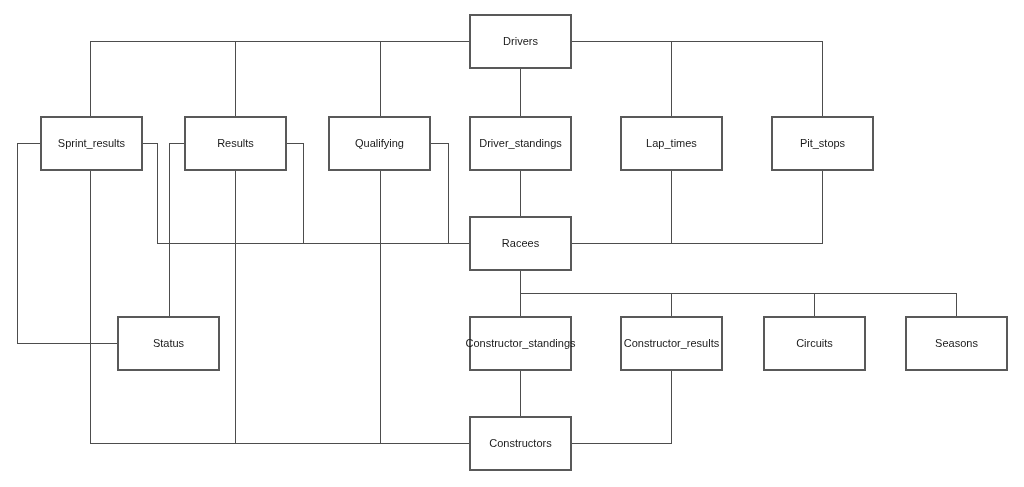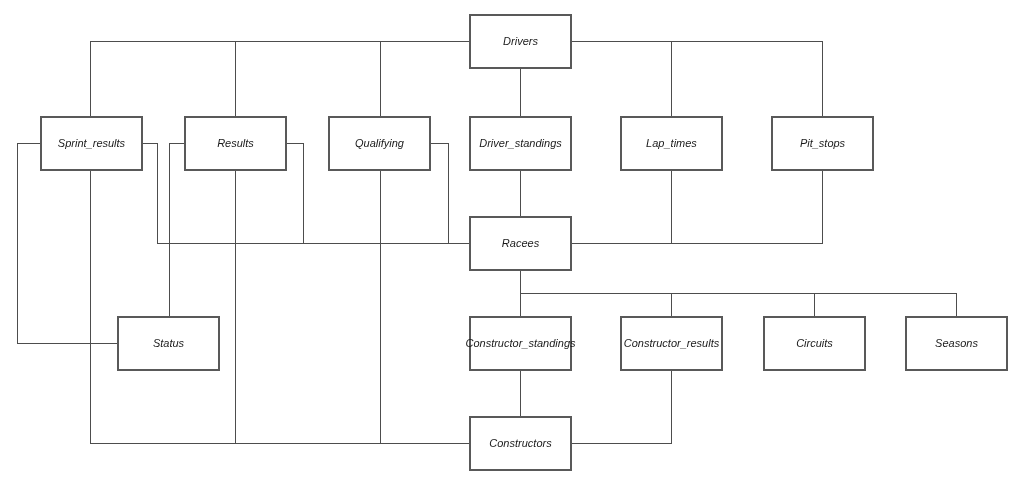--- a/index.html
+++ b/index.html
@@ -11,21 +11,20 @@
     width: 1024px;
     height: 487px;
     font-family: "Liberation Sans", sans-serif;
     overflow: hidden;
   }
   #diagram-root {
     position: relative;
     width: 956px;
     height: 487px;
     background: #ffffff;
-    font-style: italic;
   }
   svg#erd {
     display: block;
     width: 1024px;
     height: 487px;
   }
   .edge {
     fill: none;
     stroke: #4d4d4d;
     stroke-width: 1;

